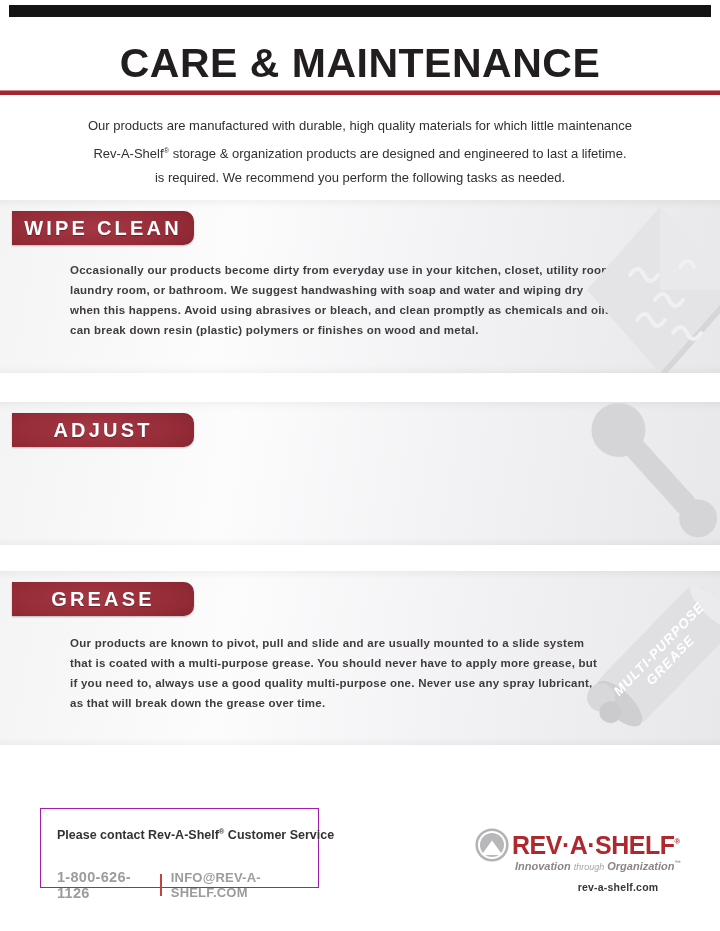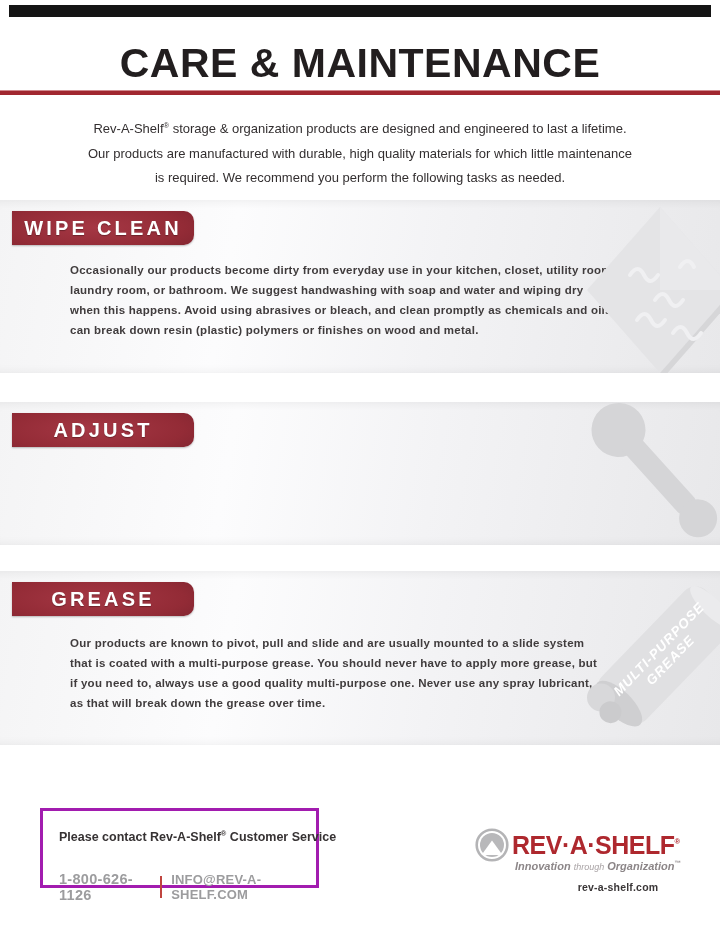--- a/index.html
+++ b/index.html
@@ -36,21 +36,21 @@
     text-shadow:0 1px 1px rgba(0,0,0,.3); white-space:nowrap; }
 
   .body-copy { position:absolute; left:70px; top:60px; width:545px;
     font-size:11.5px; font-weight:700; letter-spacing:.25px; line-height:20px; color:#403c3d; }
   .band3 .body-copy { top:62px; }
   .body-copy .line { white-space:nowrap; }
 
   .wm { position:absolute; }
 
   .contact-box { position:absolute; left:40px; top:808px; width:279px; height:80px;
-    border:3px solid #a21caf; background:#fff; padding:13px 0 0 16px; }
+    border:1px solid #a21caf; background:#fff; padding:13px 0 0 16px; }
   .contact-box .c-line { font-size:12.5px; font-weight:700; color:#363233; line-height:19px; white-space:nowrap; }
   .contact-row { margin-top:24px; display:flex; align-items:center; }
   .contact-phone { font-size:14.5px; font-weight:700; color:#9c9c9e; letter-spacing:.3px; }
   .contact-divider { width:2px; height:22px; background:#c0453f; margin:0 9px; }
   .contact-email { font-size:13px; font-weight:700; color:#9c9c9e; letter-spacing:.2px; }
 
   .logo-icon { position:absolute; left:475px; top:828px; width:34px; height:34px; }
   .brand-wordmark { position:absolute; left:512px; top:830px; width:185px;
     font-size:26px; font-weight:800; letter-spacing:-.5px; color:#ae282e;
     transform:scaleX(.96); transform-origin:left center; white-space:nowrap; }
@@ -67,22 +67,22 @@
 
 <div class="page">
 
   <div class="top-bar"></div>
 
   <div class="page-title">CARE &amp; MAINTENANCE</div>
 
   <div class="red-rule"></div>
 
   <div class="intro">
+    <div class="line">Our products are manufactured with durable, high quality materials for which little maintenance</div>
     <div class="line"><span>Rev-A-Shelf</span><sup class="reg">®</sup><span> storage &amp; organization products are designed and engineered to last a lifetime.</span></div>
-    <div class="line">Our products are manufactured with durable, high quality materials for which little maintenance</div>
     <div class="line">is required. We recommend you perform the following tasks as needed.</div>
   </div>
 
   <div class="band band1">
     <div class="banner">
       <span>WIPE CLEAN</span>
     </div>
     <div class="body-copy">
       <div class="line">Occasionally our products become dirty from everyday use in your kitchen, closet, utility room,</div>
       <div class="line">laundry room, or bathroom. We suggest handwashing with soap and water and wiping dry</div>

